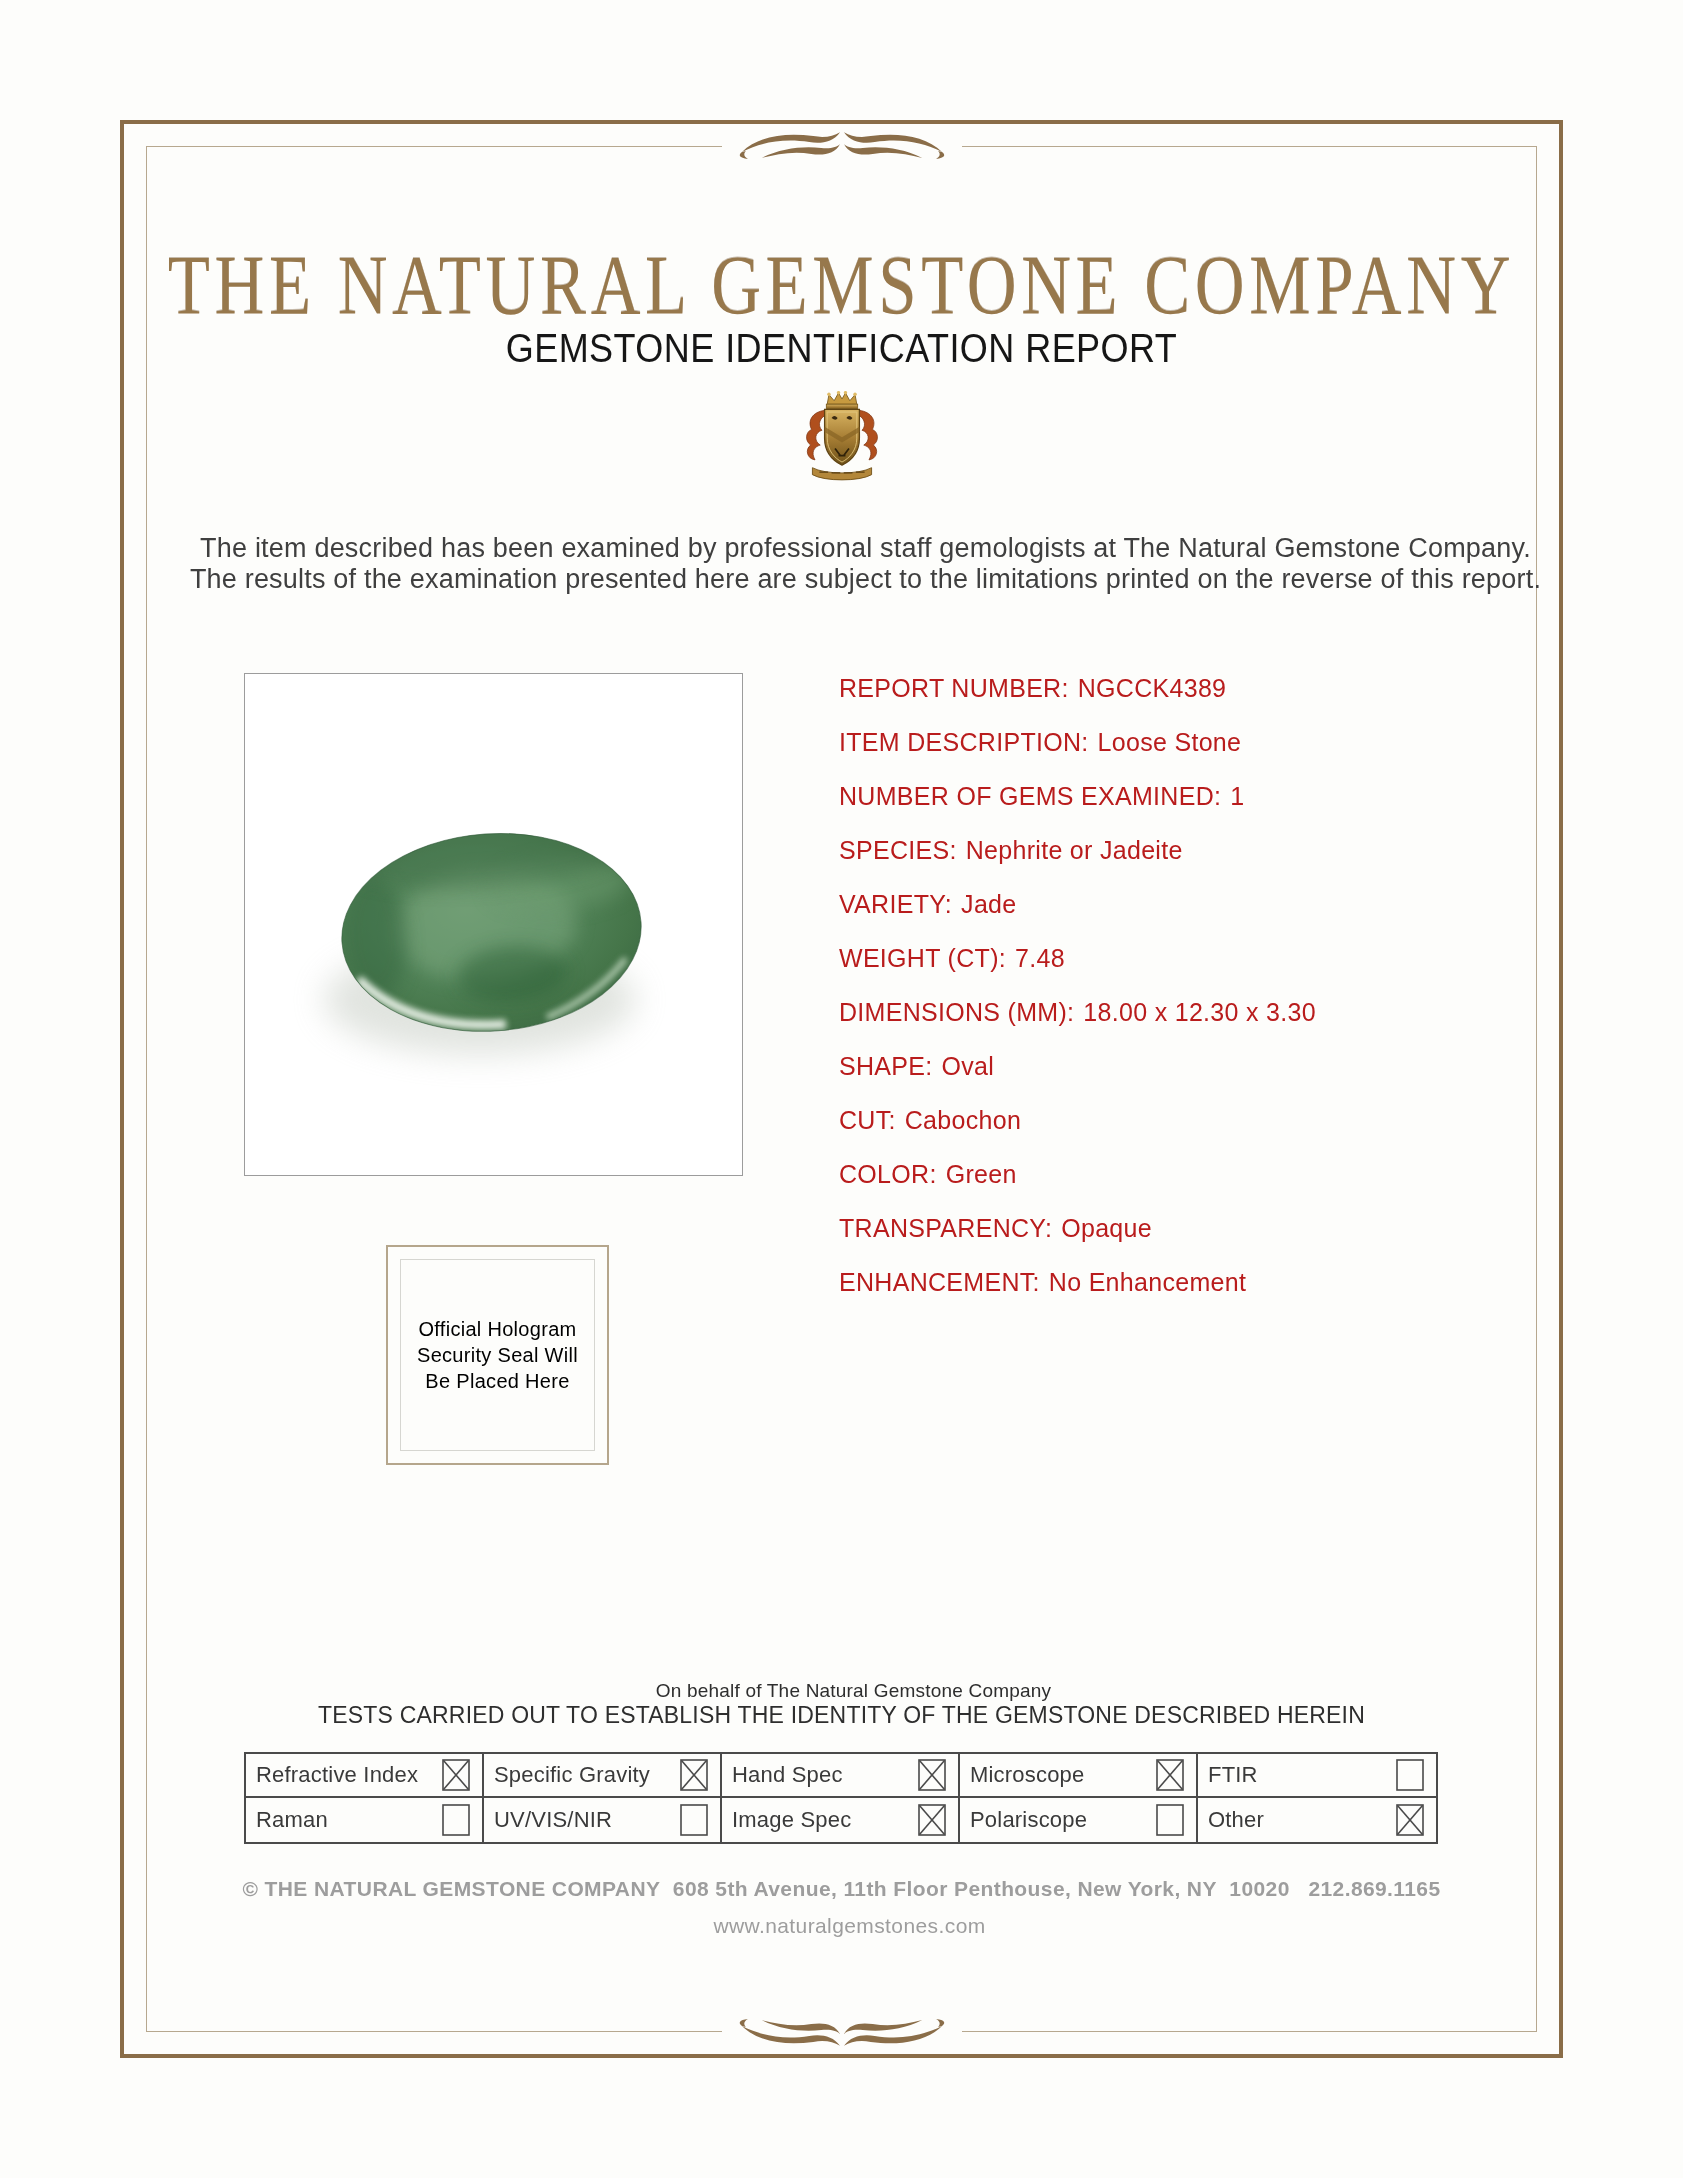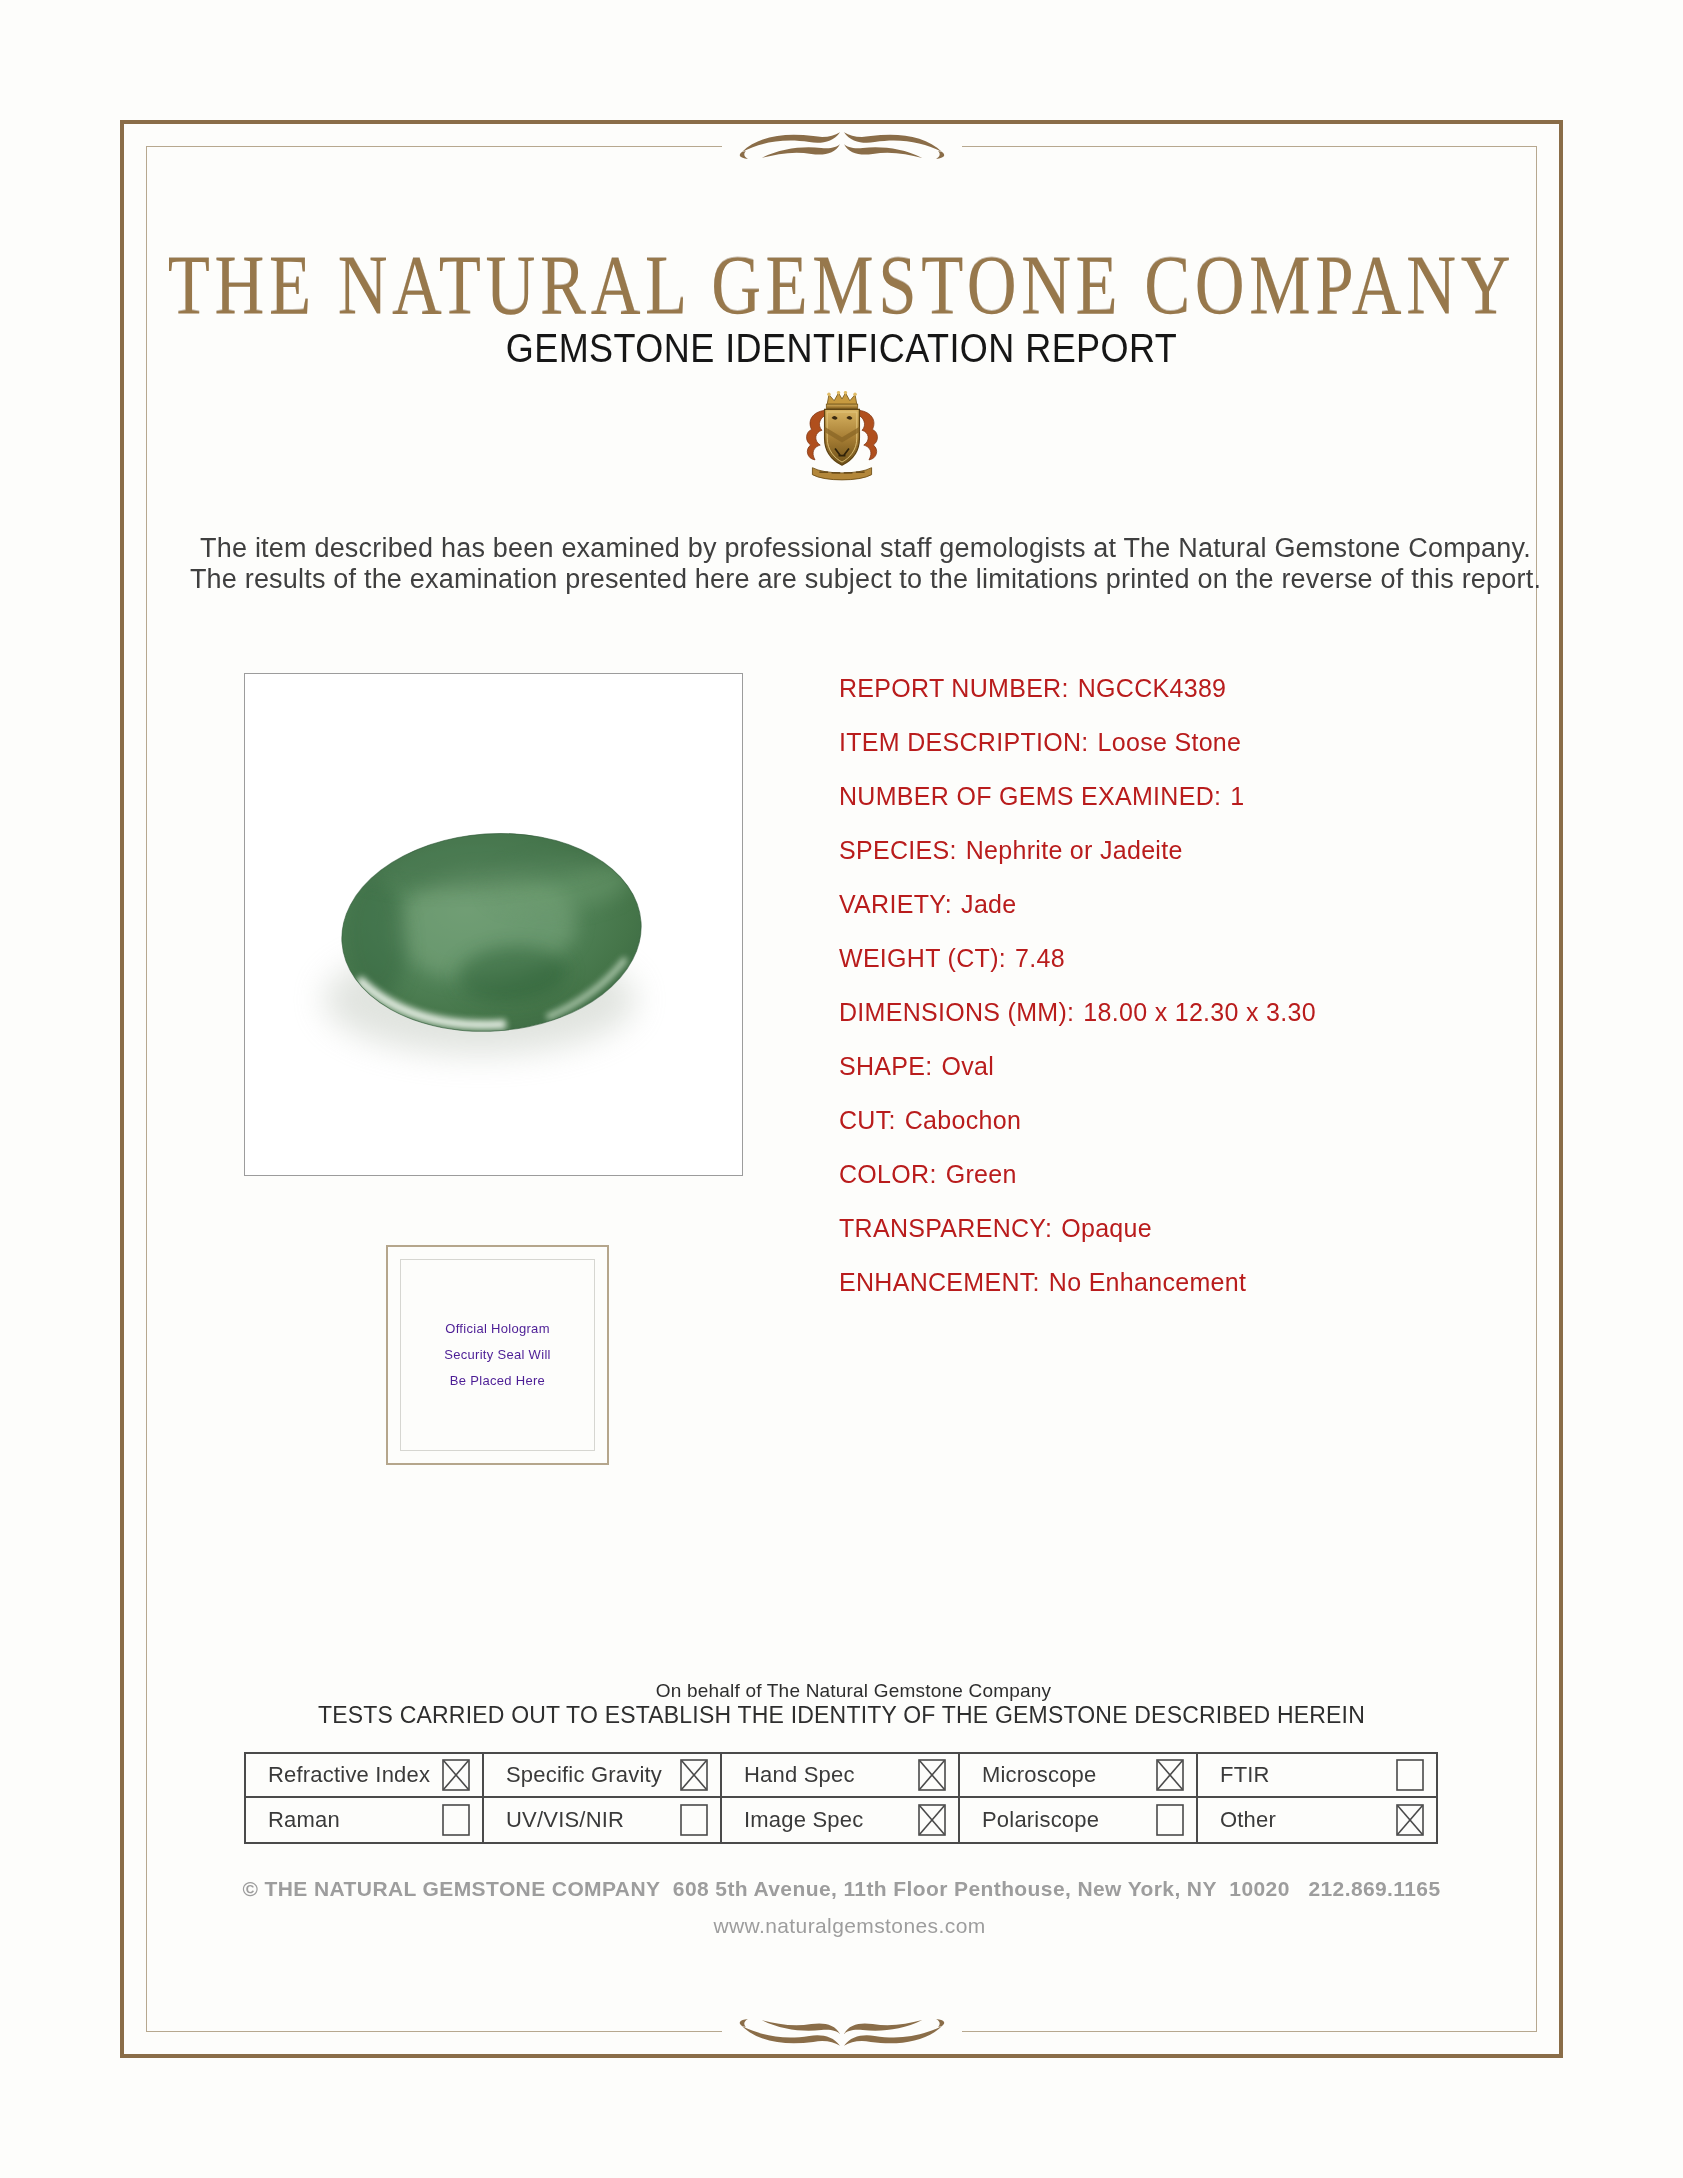--- a/index.html
+++ b/index.html
@@ -35,32 +35,32 @@
     border:1px solid #9c9c9c;background:#ffffff;line-height:0;}
 
   .details-list{position:absolute;left:839px;top:675px;width:644px;}
   .detail-row{height:54px;font-size:25px;line-height:26px;color:#b91c1c;letter-spacing:0.3px;white-space:nowrap;}
   .detail-row .val{margin-left:9px;}
 
   .hologram-box{position:absolute;left:386px;top:1245px;width:219px;height:216px;
     border:2px solid #b5a68c;background:#fdfdfb;}
   .hologram-inner{position:absolute;left:12px;top:12px;right:12px;bottom:12px;
     border:1px solid #d6d6d1;display:flex;flex-direction:column;align-items:center;justify-content:center;
-    font-size:13px;line-height:26px;color:#4c1d95;text-align:right;letter-spacing:0.3px;}
+    font-size:20px;line-height:26px;color:#000000;text-align:right;letter-spacing:0.3px;}
 
   .on-behalf{position:absolute;top:1680px;left:0;width:100%;text-align:center;
     font-size:19px;color:#2e2e2e;letter-spacing:0.2px;padding-left:12px;}
   .tests-heading{position:absolute;top:1702px;left:0;width:100%;text-align:center;
     font-size:23px;color:#2e2e2e;letter-spacing:0.2px;}
 
   .tests-table{position:absolute;left:244px;top:1752px;width:1190px;
     display:grid;grid-template-columns:repeat(5,1fr);grid-auto-rows:44px;
     border:2px solid #4a4a4a;background:#fdfdfb;}
   .test-cell{display:flex;align-items:center;justify-content:space-between;
-    padding:0 12px 0 22px;font-size:22px;color:#3a3a3a;
+    padding:0 12px 0 10px;font-size:22px;color:#3a3a3a;
     border-right:2px solid #4a4a4a;letter-spacing:0.2px;}
   .test-cell.col-last{border-right:none;}
   .test-cell.row-top{border-bottom:2px solid #4a4a4a;}
   .checkbox{line-height:0;flex:0 0 auto;margin-left:8px;}
   .checkbox svg line{stroke:#4a4a4a;stroke-width:1.6;}
 
   .footer-line1{position:absolute;top:1877px;left:0;width:100%;text-align:center;
     font-size:21px;color:#9d9d9d;letter-spacing:0.4px;font-weight:bold;}
   .footer-line2{position:absolute;top:1914px;left:8px;width:100%;text-align:center;
     font-size:21px;color:#9d9d9d;letter-spacing:0.4px;}

